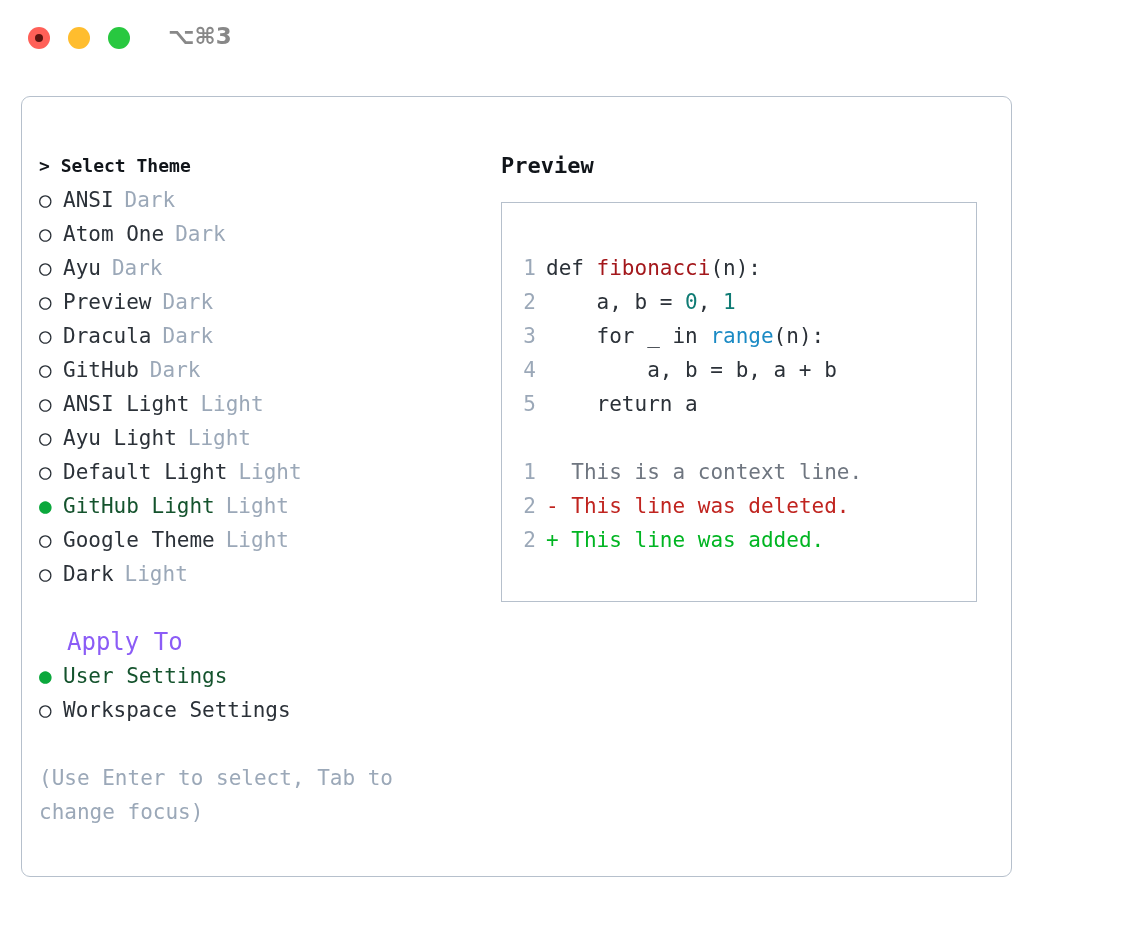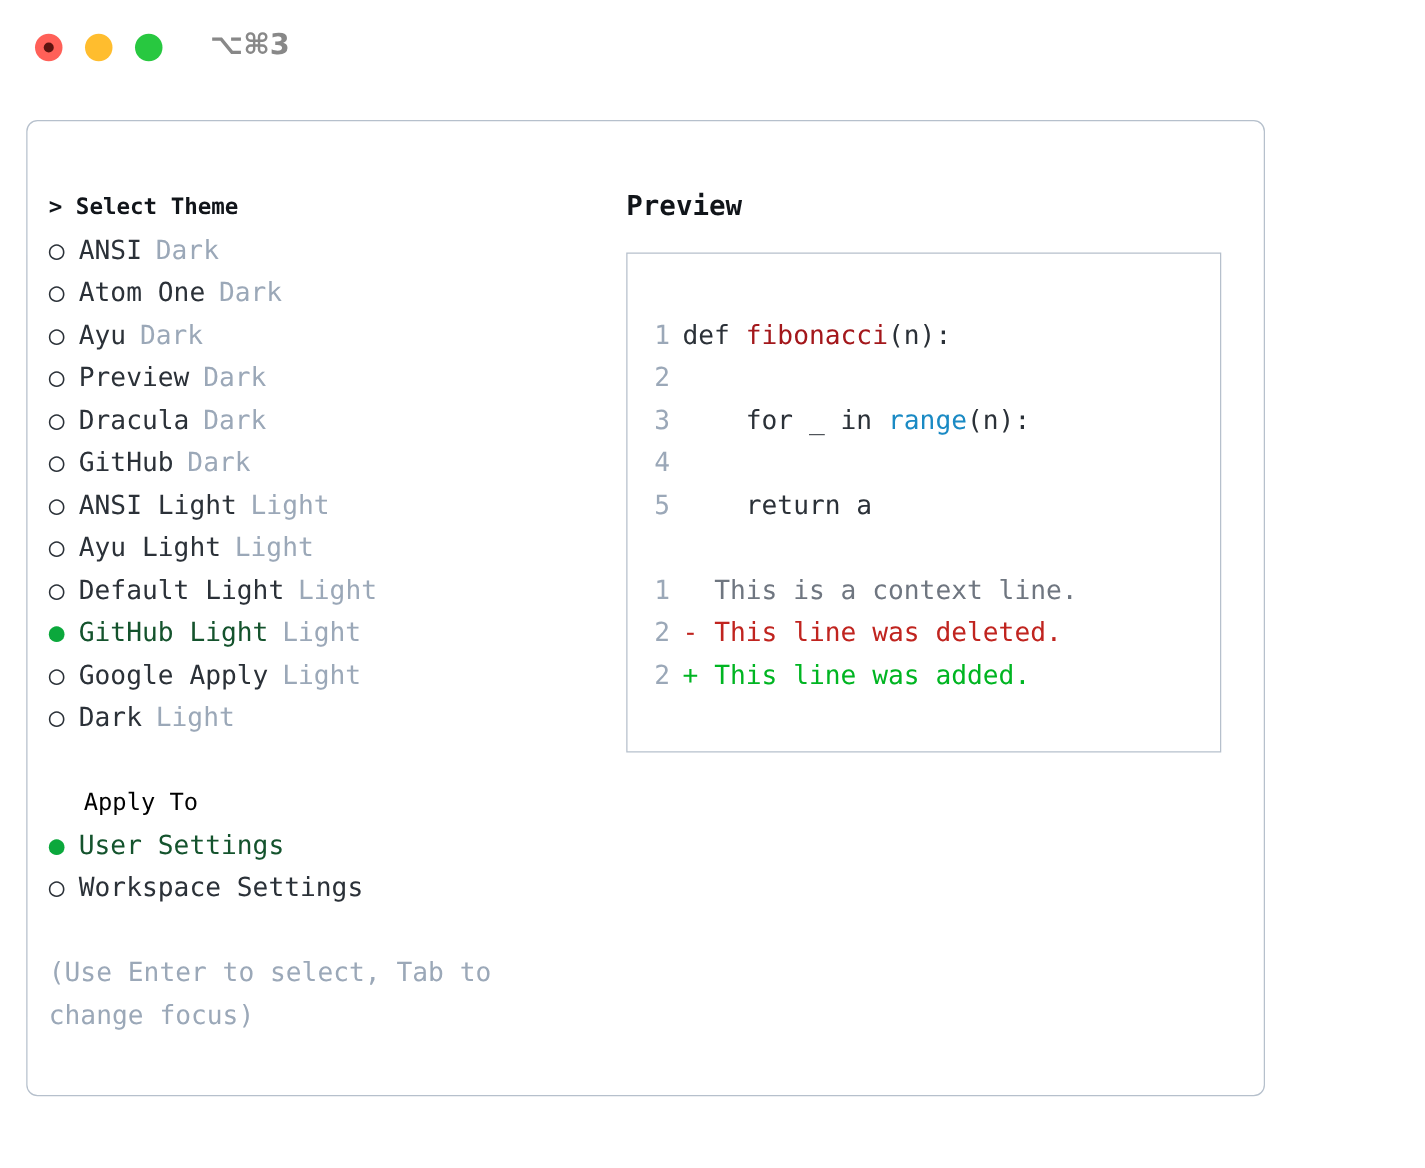--- a/index.html
+++ b/index.html
@@ -108,22 +108,22 @@
   }
   .bullet.on { color: #0ba83c; }
   .opt-name { color: #2b3138; }
   .opt-row.selected .opt-name { color: #14532d; }
   .opt-tag {
     color: #9ba8b8;
     padding-left: 11px;
   }
 
   .apply-head {
-    font-size: 19px;
-    color: #000000;
+    font-size: 24px;
+    color: #8b5cf6;
     line-height: 34px;
     padding-left: 28px;
     white-space: pre;
   }
 
   .hint {
     font-size: 21px;
     color: #9ba8b8;
     line-height: 34px;
     width: 408px;
@@ -198,41 +198,41 @@
           <div class="opt-row"><span class="bullet">○</span><span class="opt-name">ANSI</span><span class="opt-tag">Dark</span></div>
           <div class="opt-row"><span class="bullet">○</span><span class="opt-name">Atom One</span><span class="opt-tag">Dark</span></div>
           <div class="opt-row"><span class="bullet">○</span><span class="opt-name">Ayu</span><span class="opt-tag">Dark</span></div>
           <div class="opt-row"><span class="bullet">○</span><span class="opt-name">Preview</span><span class="opt-tag">Dark</span></div>
           <div class="opt-row"><span class="bullet">○</span><span class="opt-name">Dracula</span><span class="opt-tag">Dark</span></div>
           <div class="opt-row"><span class="bullet">○</span><span class="opt-name">GitHub</span><span class="opt-tag">Dark</span></div>
           <div class="opt-row"><span class="bullet">○</span><span class="opt-name">ANSI Light</span><span class="opt-tag">Light</span></div>
           <div class="opt-row"><span class="bullet">○</span><span class="opt-name">Ayu Light</span><span class="opt-tag">Light</span></div>
           <div class="opt-row"><span class="bullet">○</span><span class="opt-name">Default Light</span><span class="opt-tag">Light</span></div>
           <div class="opt-row selected"><span class="bullet on">●</span><span class="opt-name">GitHub Light</span><span class="opt-tag">Light</span></div>
-          <div class="opt-row"><span class="bullet">○</span><span class="opt-name">Google Apply</span><span class="opt-tag">Light</span></div>
+          <div class="opt-row"><span class="bullet">○</span><span class="opt-name">Google Theme</span><span class="opt-tag">Light</span></div>
           <div class="opt-row"><span class="bullet">○</span><span class="opt-name">Dark</span><span class="opt-tag">Light</span></div>
         </div>
       <div class="spacer-line"></div>
       <div class="apply-head">Apply To</div>
       <div id="apply-list">
           <div class="opt-row selected"><span class="bullet on">●</span><span class="opt-name">User Settings</span></div>
           <div class="opt-row"><span class="bullet">○</span><span class="opt-name">Workspace Settings</span></div>
         </div>
       <div class="spacer-line"></div>
       <div class="hint">(Use Enter to select, Tab to change focus)</div>
     </div>
 
     <div class="right-col">
       <div class="preview-head">Preview</div>
       <div class="code-box">
         <div id="code-lines">
             <div class="code-line"><span class="ln">1</span><span><span class="code-txt">def </span><span class="tok-fn">fibonacci</span><span class="code-txt">(n):</span></span></div>
-            <div class="code-line"><span class="ln">2</span></div>
+            <div class="code-line"><span class="ln">2</span><span><span class="code-txt">    a, b = </span><span class="tok-num">0</span><span class="code-txt">, </span><span class="tok-num">1</span></span></div>
             <div class="code-line"><span class="ln">3</span><span><span class="code-txt">    for _ in </span><span class="tok-builtin">range</span><span class="code-txt">(n):</span></span></div>
-            <div class="code-line"><span class="ln">4</span></div>
+            <div class="code-line"><span class="ln">4</span><span><span class="code-txt">        a, b = b, a + b</span></span></div>
             <div class="code-line"><span class="ln">5</span><span><span class="code-txt">    return a</span></span></div>
           </div>
         <div class="gap-line"></div>
         <div id="diff-lines">
             <div class="code-line"><span class="ln">1</span><span class="d-ctx"><span> </span> <span>This is a context line.</span></span></div>
             <div class="code-line"><span class="ln">2</span><span class="d-del"><span>-</span> <span>This line was deleted.</span></span></div>
             <div class="code-line"><span class="ln">2</span><span class="d-add"><span>+</span> <span>This line was added.</span></span></div>
           </div>
       </div>
     </div>

